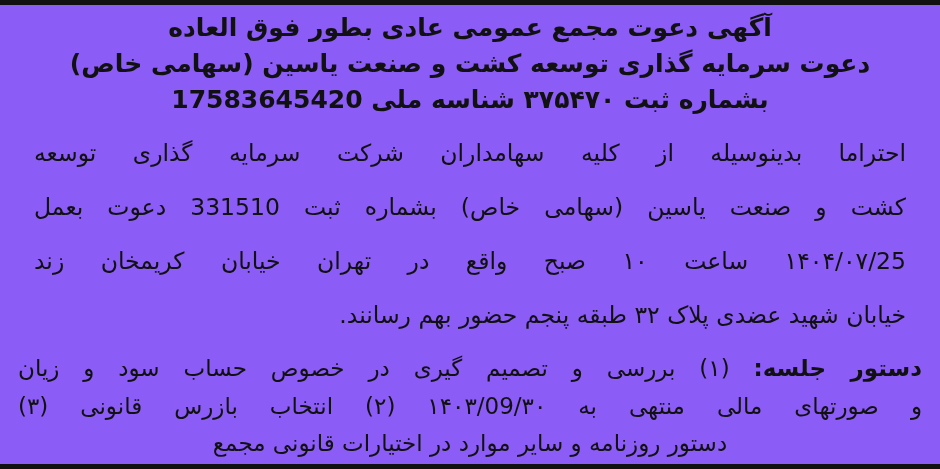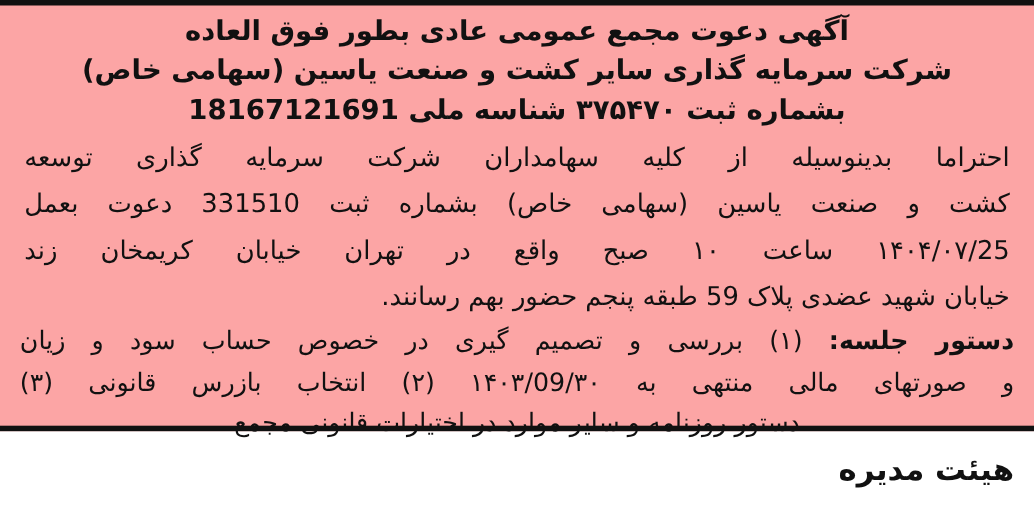--- a/index.html
+++ b/index.html
@@ -10,23 +10,23 @@
   body {
     width: 940px;
     height: 469px;
     overflow: hidden;
     font-family: "DejaVu Sans", sans-serif;
     color: #111111;
   }
   .page {
     position: relative;
     width: 940px;
-    height: 392px;
+    height: 469px;
     box-sizing: border-box;
-    background: #fca5a5;
+    background: #8b5cf6;
     padding: 10px 18px 0 18px;
   }
   .rule-top {
     position: absolute;
     left: 0;
     top: 0;
     width: 940px;
     height: 5px;
     background: #111111;
   }
@@ -55,21 +55,21 @@
   }
   .body-block {
     direction: rtl;
     text-align: justify;
     text-align-last: justify;
     font-size: 23.5px;
     line-height: 1.62;
     margin-top: 6px;
   }
   .body-block p {
-    margin: 4px;
+    margin: 16px;
   }
   .body-block p.last-right {
     text-align: right;
     text-align-last: right;
   }
   .agenda {
     direction: rtl;
     text-align: justify;
     text-align-last: justify;
     font-size: 23px;
@@ -94,29 +94,29 @@
 </style>
 </head>
 <body>
 
 <div class="page">
 
   <div class="rule-top"></div>
 
   <div class="headline">
     <div class="ln1">آگهی دعوت مجمع عمومی عادی بطور فوق العاده</div>
-    <div class="ln2">شرکت سرمایه گذاری سایر کشت و صنعت یاسین (سهامی خاص)</div>
-    <div class="ln3">بشماره ثبت ۳۷۵۴۷۰ شناسه ملی 18167121691</div>
+    <div class="ln2">دعوت سرمایه گذاری توسعه کشت و صنعت یاسین (سهامی خاص)</div>
+    <div class="ln3">بشماره ثبت ۳۷۵۴۷۰ شناسه ملی 17583645420</div>
   </div>
 
   <div class="body-block">
     <p>احتراما بدینوسیله از کلیه سهامداران شرکت سرمایه گذاری توسعه</p>
     <p>کشت و صنعت یاسین (سهامی خاص) بشماره ثبت 331510 دعوت بعمل</p>
     <p>۱۴۰۴/۰۷/25 ساعت ۱۰ صبح واقع در تهران خیابان کریمخان زند</p>
-    <p class="last-right">خیابان شهید عضدی پلاک 59 طبقه پنجم حضور بهم رسانند.</p>
+    <p class="last-right">خیابان شهید عضدی پلاک ۳۲ طبقه پنجم حضور بهم رسانند.</p>
   </div>
 
   <div class="agenda">
     <p><span class="lead">دستور جلسه:</span> <span>(۱) بررسی و تصمیم گیری در خصوص حساب سود و زیان</span></p>
     <p>و صورتهای مالی منتهی به ۱۴۰۳/09/۳۰ (۲) انتخاب بازرس قانونی (۳)</p>
     <p class="center-last">دستور روزنامه و سایر موارد در اختیارات قانونی مجمع</p>
   </div>
 
   <div class="signature">هیئت مدیره</div>
 

